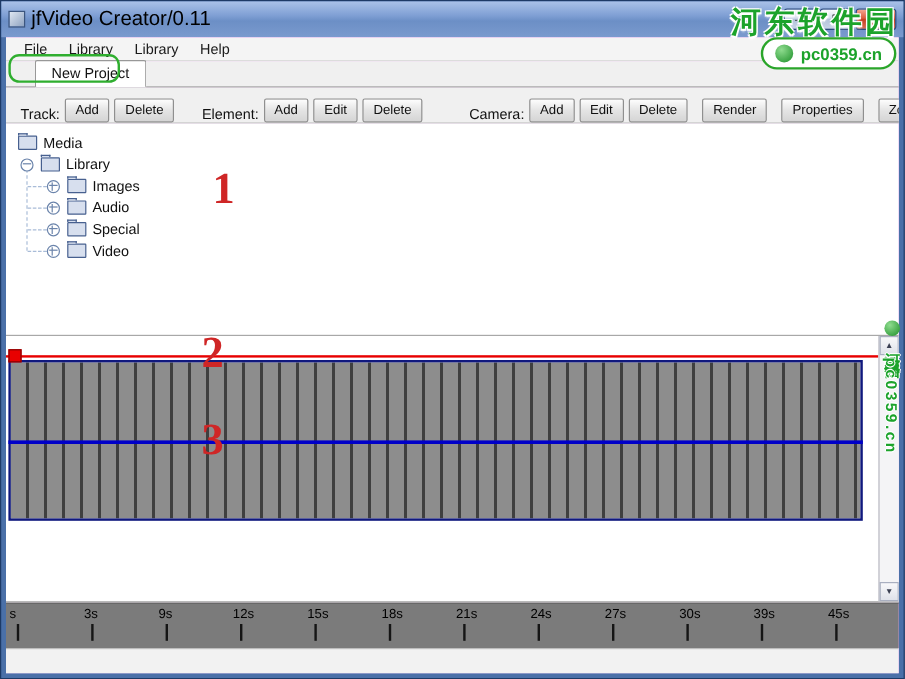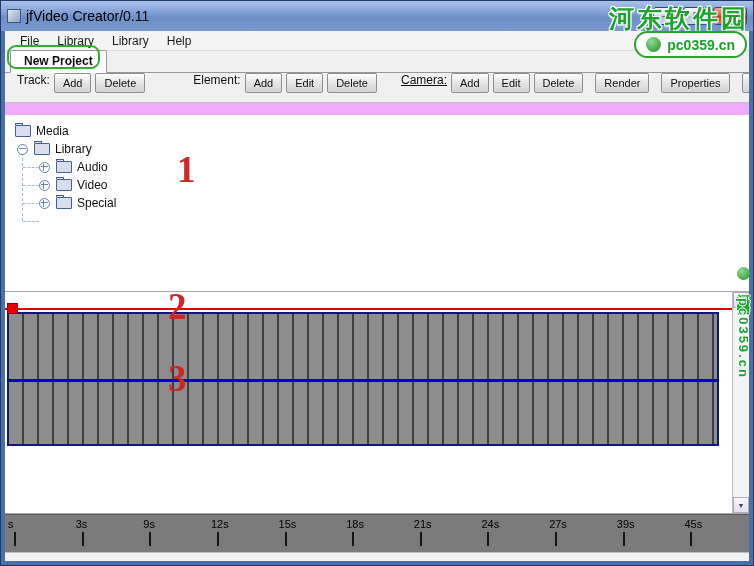--- a/index.html
+++ b/index.html
@@ -1,45 +1,45 @@
 <!DOCTYPE html>
 <html><head>
 <meta charset="utf-8">
 <style>
   html,body{margin:0;padding:0;background:#555;}
   .window{position:relative;width:754px;height:566px;background:#4a70a8;border:1px solid #1d3a66;box-sizing:border-box;font-family:"Liberation Sans",sans-serif;overflow:hidden;}
   
   .titlebar{position:absolute;left:0;top:0;right:0;height:30px;display:flex;align-items:center;padding:0 6px;box-sizing:border-box;
     background:linear-gradient(180deg,#aac2e8 0%,#7f9fd4 40%,#6c8fc6 55%,#7a9ace 100%);}
   .app-icon{width:14px;height:14px;margin-right:5px;background:linear-gradient(135deg,#dfe7f2,#8fa3c0);border:1px solid #3c5larger;border:1px solid #3c567f;box-sizing:border-box;flex:0 0 auto;}
-  .title-text{font-size:14px;color:#000;}
+  .title-text{font-size:17px;color:#000;}
   .win-controls{margin-left:auto;display:flex;gap:2px;}
   .wbtn{height:18px;border:1px solid #2c4a7c;border-radius:3px;font-size:9px;line-height:1;display:flex;align-items:center;justify-content:center;padding:0;cursor:default;color:#1a1a1a;
     background:linear-gradient(180deg,#fdfdfd,#d3dcec 45%,#b2c2da 50%,#c9d5e8);}
   .wbtn.min,.wbtn.max{width:28px;}
   .wbtn.close{width:34px;color:#fff;font-weight:bold;background:linear-gradient(180deg,#f5a793,#dd5c3e 45%,#c63d20 50%,#da6c52);}
   
   .client{position:absolute;left:4px;right:4px;top:30px;bottom:4px;background:#f0abfc;overflow:hidden;}
   .client > div{box-sizing:border-box;}
   
   .menubar{height:20px;display:flex;align-items:center;padding-left:6px;background:#f4f4f4;border-bottom:1px solid #dcdcdc;}
   .menu-item{padding:2px 9px;font-size:12px;color:#1a1a1a;}
   
-  .tabrow{height:22px;background:#f0f0f0;border-bottom:1px solid #989898;display:flex;align-items:flex-end;padding-left:5px;font-weight:bold;}
+  .tabrow{height:22px;background:#f0f0f0;border-bottom:1px solid #989898;display:flex;align-items:flex-end;padding-left:24px;}
   .tab{background:#fff;border:1px solid #989898;border-bottom:1px solid #fff;margin-bottom:-1px;padding:3px 13px 4px;font-size:12px;color:#111;border-radius:2px 2px 0 0;}
   
-  .toolbar{height:30px;background:#f0f0f0;display:flex;align-items:flex-start;padding-left:12px;border-bottom:1px solid #c2c2c2;font-size:12px;}
+  .toolbar{height:30px;background:#f0f0f0;display:flex;align-items:flex-end;padding-left:12px;border-bottom:1px solid #c2c2c2;font-size:12px;}
   .tb-label{margin-right:4px;color:#111;white-space:nowrap;}
   .tb-btn{font-family:inherit;font-size:11px;color:#111;height:20px;padding:2px 8px;margin-right:4px;border:1px solid #8f8f8f;border-radius:2px;
     background:linear-gradient(180deg,#fdfdfd,#e4e4e4 50%,#d5d5d5);cursor:default;white-space:nowrap;}
-  .gap-lg{margin-left:44px;}
-  .gap-md{margin-left:20px;text-decoration:underline;}
+  .gap-lg{margin-left:19px;}
+  .gap-md{margin-left:35px;}
   .gap-sm{margin-left:8px;}
   
-  .tree-panel{height:177px;background:#fff;position:relative;border-bottom:1px solid #a8a8a8;font-size:12px;padding-top:7px;margin-top:12px;}
+  .tree-panel{height:177px;background:#fff;position:relative;border-bottom:1px solid #a8a8a8;font-size:12px;padding-top:7px;}
   .tree-row{height:18px;display:flex;align-items:center;}
   .indent-0{padding-left:10px;}
   .indent-1{padding-left:12px;}
   .indent-2{padding-left:34px;}
   .toggle{width:9px;height:9px;border:1px solid #6b84ab;border-radius:50%;margin-right:6px;position:relative;background:#fff;flex:0 0 auto;}
   .toggle::before{content:"";position:absolute;left:1px;right:1px;top:3px;height:1px;background:#6b84ab;}
   .toggle.collapsed::after{content:"";position:absolute;top:1px;bottom:1px;left:3px;width:1px;background:#6b84ab;}
   .folder{width:14px;height:10px;border:1px solid #47608f;background:#d7dfee;border-radius:1px;position:relative;margin-right:5px;flex:0 0 auto;}
   .folder::before{content:"";position:absolute;top:-3px;left:-1px;width:6px;height:1px;background:#d7dfee;border:1px solid #47608f;border-bottom:none;}
   .tree-label{color:#111;}
@@ -142,31 +142,36 @@
         <span class="tree-label">Media</span>
       </div>
       <div class="tree-row indent-1">
         <span class="toggle"></span>
         <span class="folder"></span>
         <span class="tree-label">Library</span>
       </div>
       <div class="tree-row indent-2">
         <span class="toggle collapsed"></span>
         <span class="folder"></span>
+        <span class="tree-label">Images</span>
+      </div>
+      <div class="tree-row indent-2">
+        <span class="toggle collapsed"></span>
+        <span class="folder"></span>
         <span class="tree-label">Audio</span>
       </div>
       <div class="tree-row indent-2">
         <span class="toggle collapsed"></span>
         <span class="folder"></span>
+        <span class="tree-label">Special</span>
+      </div>
+      <div class="tree-row indent-2">
+        <span class="toggle collapsed"></span>
+        <span class="folder"></span>
         <span class="tree-label">Video</span>
-      </div>
-      <div class="tree-row indent-2">
-        <span class="toggle collapsed"></span>
-        <span class="folder"></span>
-        <span class="tree-label">Special</span>
       </div>
 
       <div class="anno anno-1">1</div>
     </div>
 
     <div class="timeline">
       <div class="tl-canvas">
         <div class="red-marker"></div>
         <div class="red-line"></div>
         <div class="bars"></div>
@@ -187,20 +192,21 @@
     <div class="ruler">
       <div class="ruler-cell"><span>s</span><span class="tick"></span></div>
       <div class="ruler-cell"><span>3s</span><span class="tick"></span></div>
       <div class="ruler-cell"><span>9s</span><span class="tick"></span></div>
       <div class="ruler-cell"><span>12s</span><span class="tick"></span></div>
       <div class="ruler-cell"><span>15s</span><span class="tick"></span></div>
       <div class="ruler-cell"><span>18s</span><span class="tick"></span></div>
       <div class="ruler-cell"><span>21s</span><span class="tick"></span></div>
       <div class="ruler-cell"><span>24s</span><span class="tick"></span></div>
       <div class="ruler-cell"><span>27s</span><span class="tick"></span></div>
+      <div class="ruler-cell"><span>30s</span><span class="tick"></span></div>
       <div class="ruler-cell"><span>39s</span><span class="tick"></span></div>
       <div class="ruler-cell"><span>45s</span><span class="tick"></span></div>
     </div>
 
     <div class="hscroll"></div>
 
   </div>
 
   <div class="wm-brand-top">河东软件园</div>
   <div class="wm-pill">

